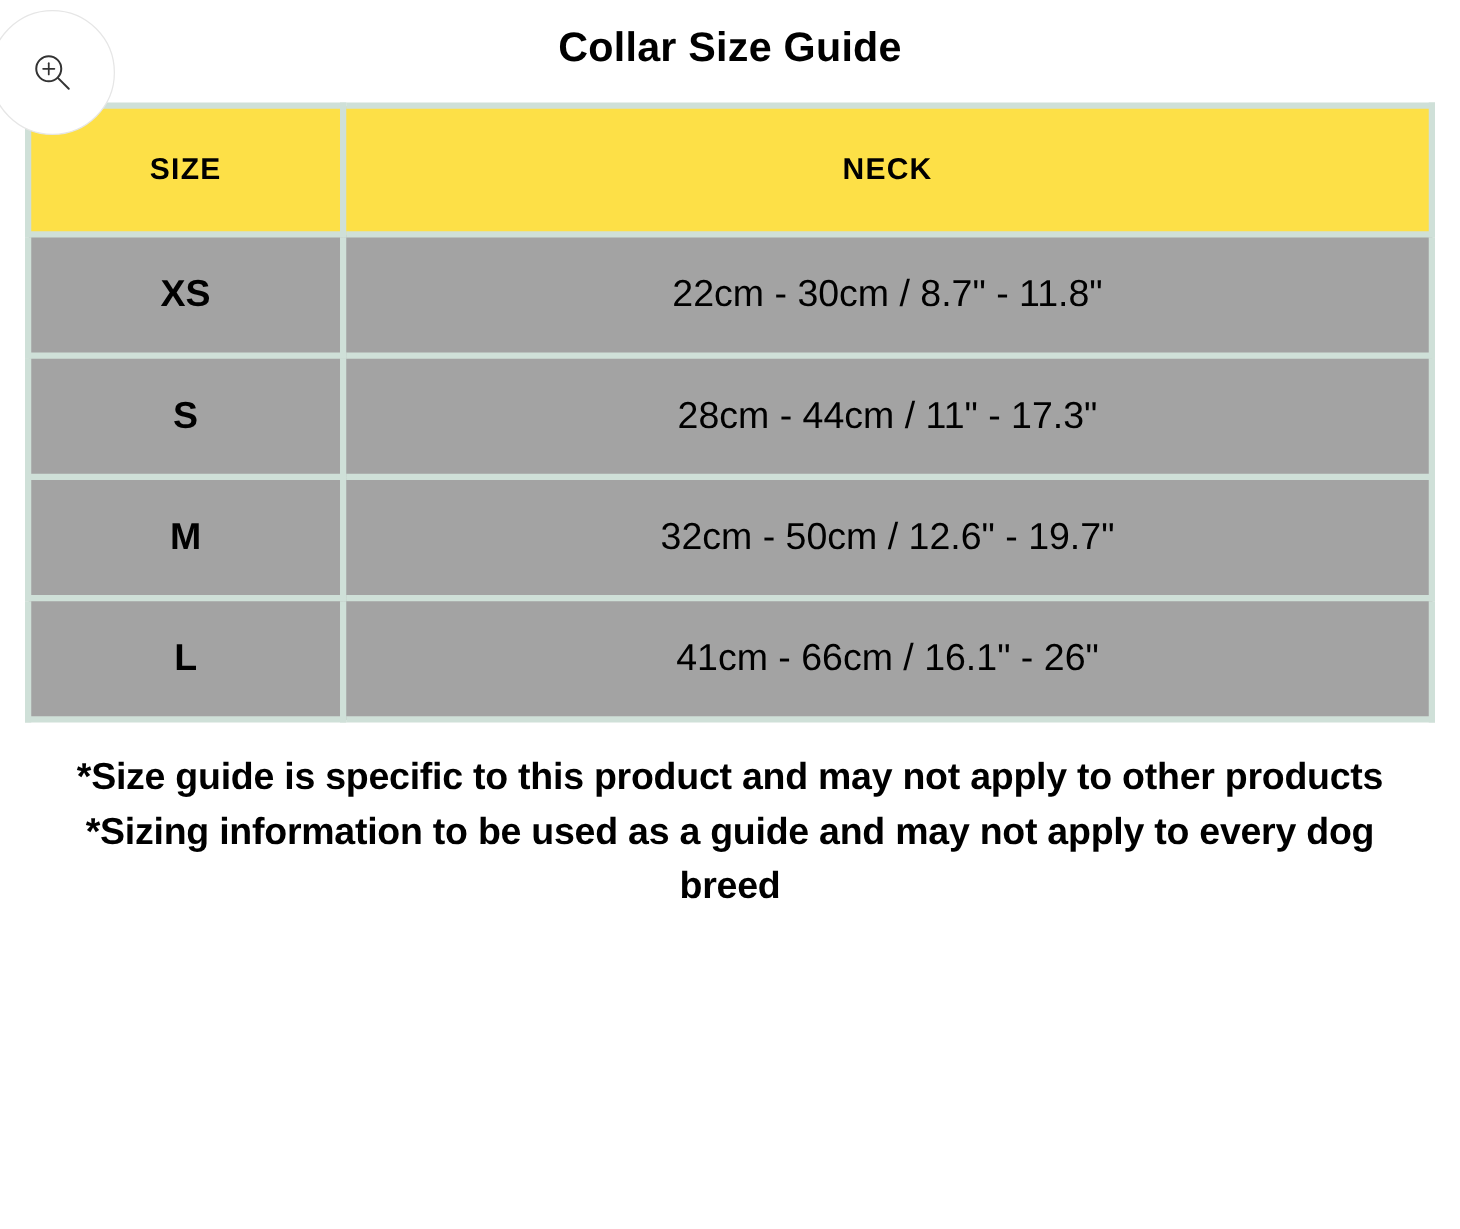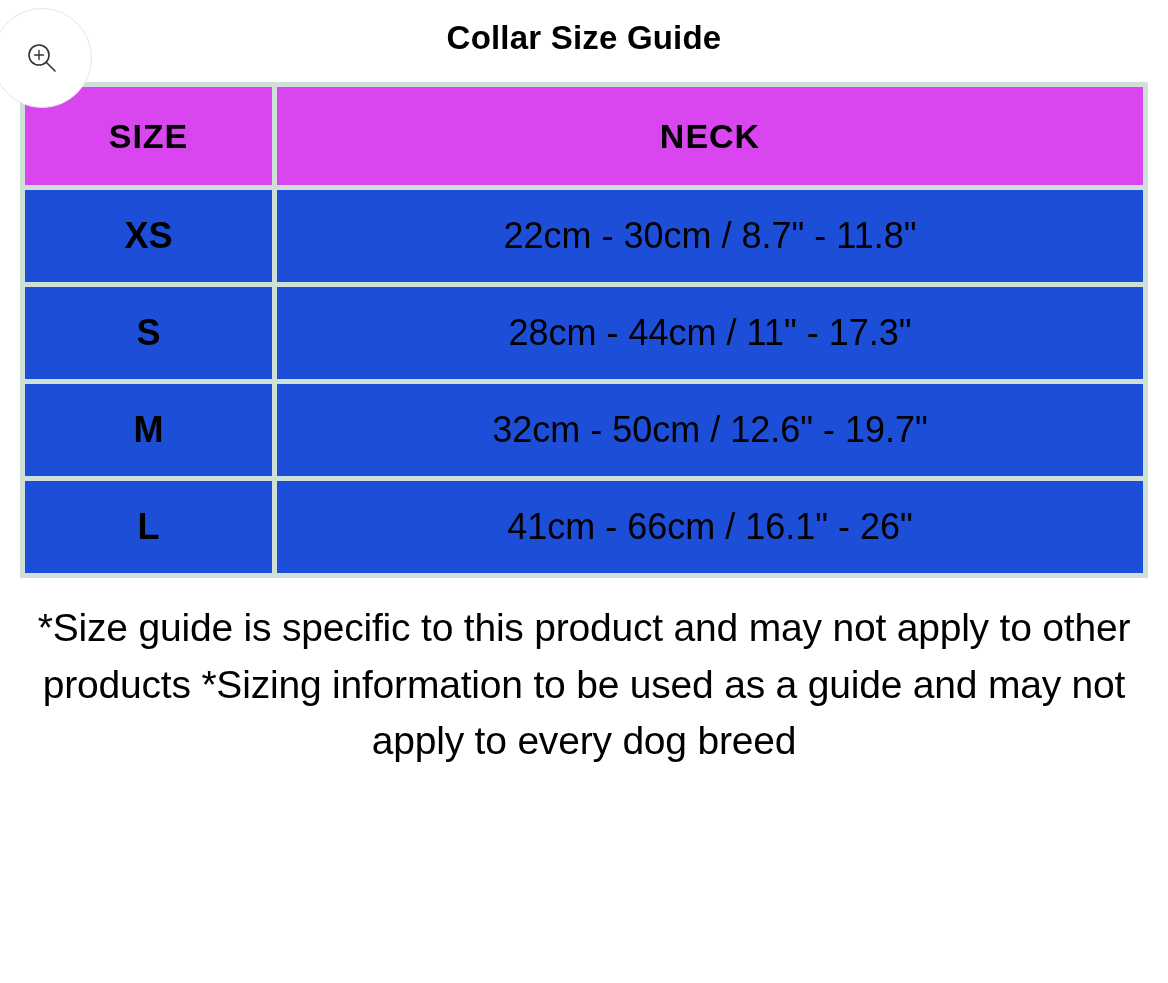--- a/index.html
+++ b/index.html
@@ -56,48 +56,48 @@
     border-collapse: collapse;
     table-layout: fixed;
   }
   table.size-table th,
   table.size-table td {
     border: 5px solid #cfe0d8;
     padding: 0;
     height: 92px;
     vertical-align: middle;
     text-align: center;
-    font-size: 36px;
-    background: #1d4ed8;
+    font-size: 30px;
+    background: #a3a3a3;
   }
   table.size-table thead th {
-    background: #d946ef;
-    font-size: 34px;
+    background: #fde047;
+    font-size: 24px;
     font-weight: bold;
     height: 98px;
     letter-spacing: 1px;
   }
   col.col-size { width: 252px; }
   col.col-neck { width: auto; }
 
   td.size-cell {
     font-weight: bold;
     font-size: 30px;
   }
   td.neck-cell {
     font-weight: normal;
     font-size: 30px;
   }
 
   .note {
     margin: 22px auto 0;
     width: 1108px;
     text-align: center;
-    font-size: 39px;
-    font-weight: normal;
+    font-size: 30px;
+    font-weight: bold;
     line-height: 1.45;
     letter-spacing: -0.2px;
   }
 </style>
 </head>
 <body>
 
 <div class="zoom-badge">
   <span>
     <svg width="34" height="34" viewBox="0 0 34 34" aria-hidden="true">

